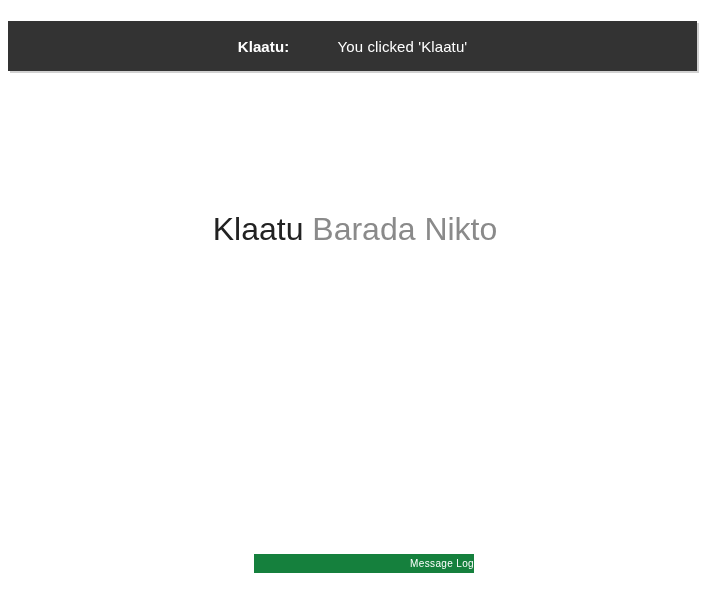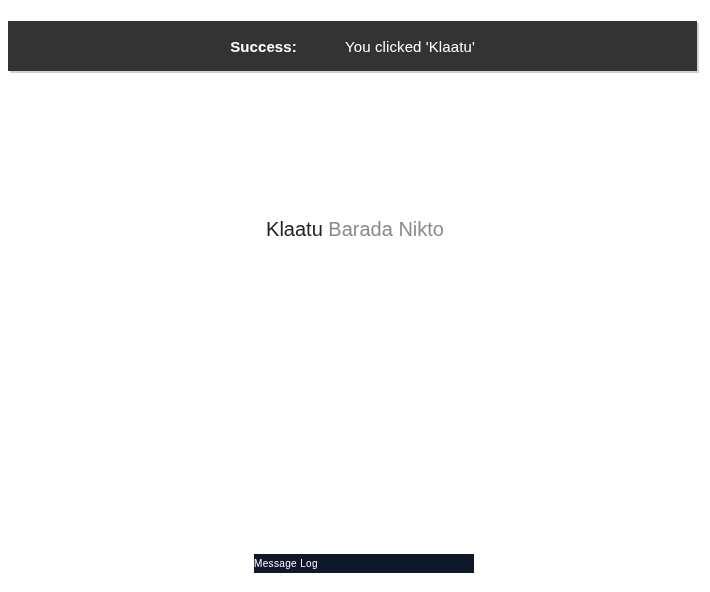--- a/index.html
+++ b/index.html
@@ -52,21 +52,21 @@
     width: 710px;
     height: 592px;
     text-align: center;
   }
 
   #page-title {
     position: absolute;
     left: 0;
     top: 212px;
     width: 710px;
-    font-size: 20px;
+    font-size: 32px;
     line-height: 34px;
     font-weight: normal;
     margin: 0;
     white-space: nowrap;
   }
   #page-title .title-strong {
     color: #222222;
   }
   #page-title .title-muted {
     color: #8a8a8a;
@@ -85,40 +85,40 @@
     white-space: nowrap;
   }
 
   
   #message-log-button {
     position: absolute;
     left: 254px;
     top: 554px;
     width: 220px;
     height: 19px;
-    background: #0f172a;
+    background: #15803d;
     border: none;
     border-radius: 0;
     color: #ffffff;
     font-family: "Liberation Sans", sans-serif;
     font-size: 10px;
     line-height: 19px;
     letter-spacing: 0.35px;
     padding: 0;
     cursor: pointer;
-    text-align: left;
+    text-align: right;
     white-space: nowrap;
   }
 </style>
 </head>
 <body>
 
 <div id="toast-banner">
   <div id="toast-message">
-    <span class="toast-label">Success:</span><span>&nbsp;</span><span class="toast-body">You clicked 'Klaatu'</span>
+    <span class="toast-label">Klaatu:</span><span>&nbsp;</span><span class="toast-body">You clicked 'Klaatu'</span>
   </div>
 </div>
 
 <div id="main-content">
 
   <h1 id="page-title">
     <span class="title-strong">Klaatu</span><span>&nbsp;</span><span class="title-muted">Barada Nikto</span>
   </h1>
 
 

